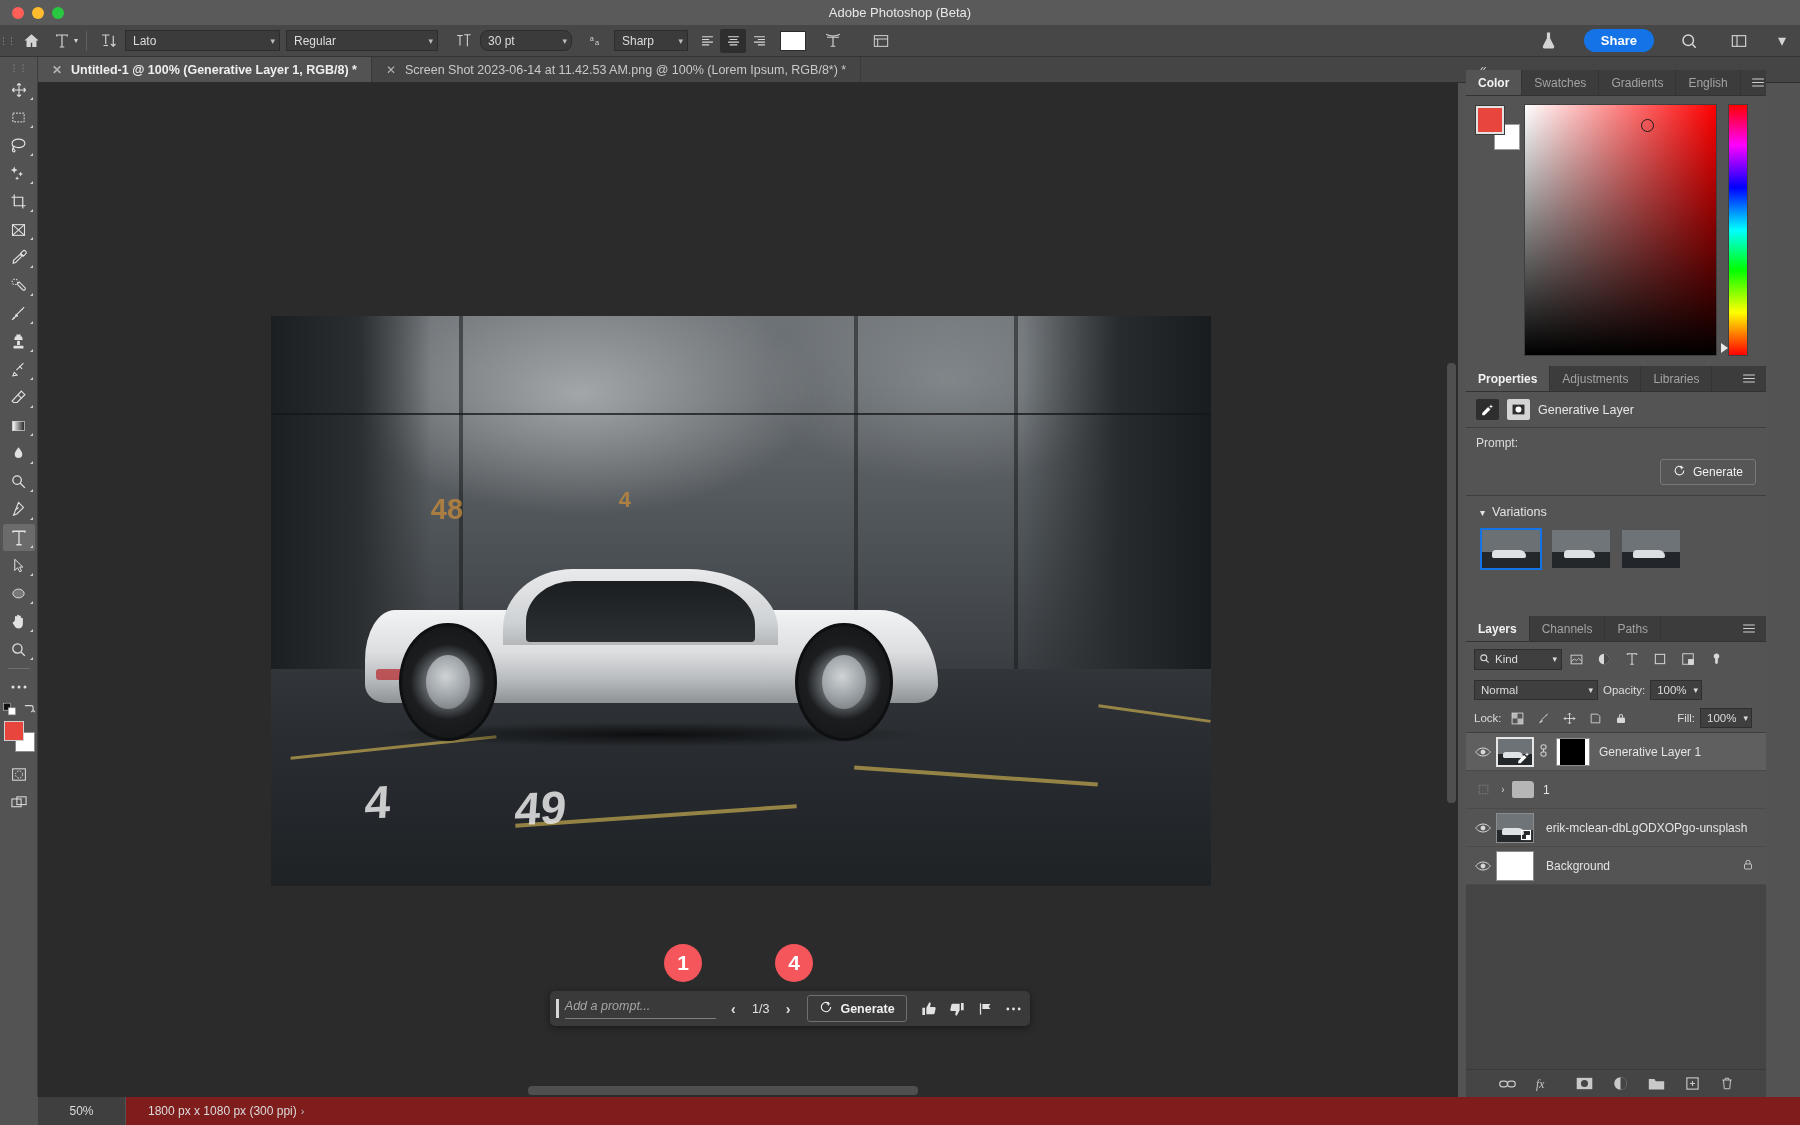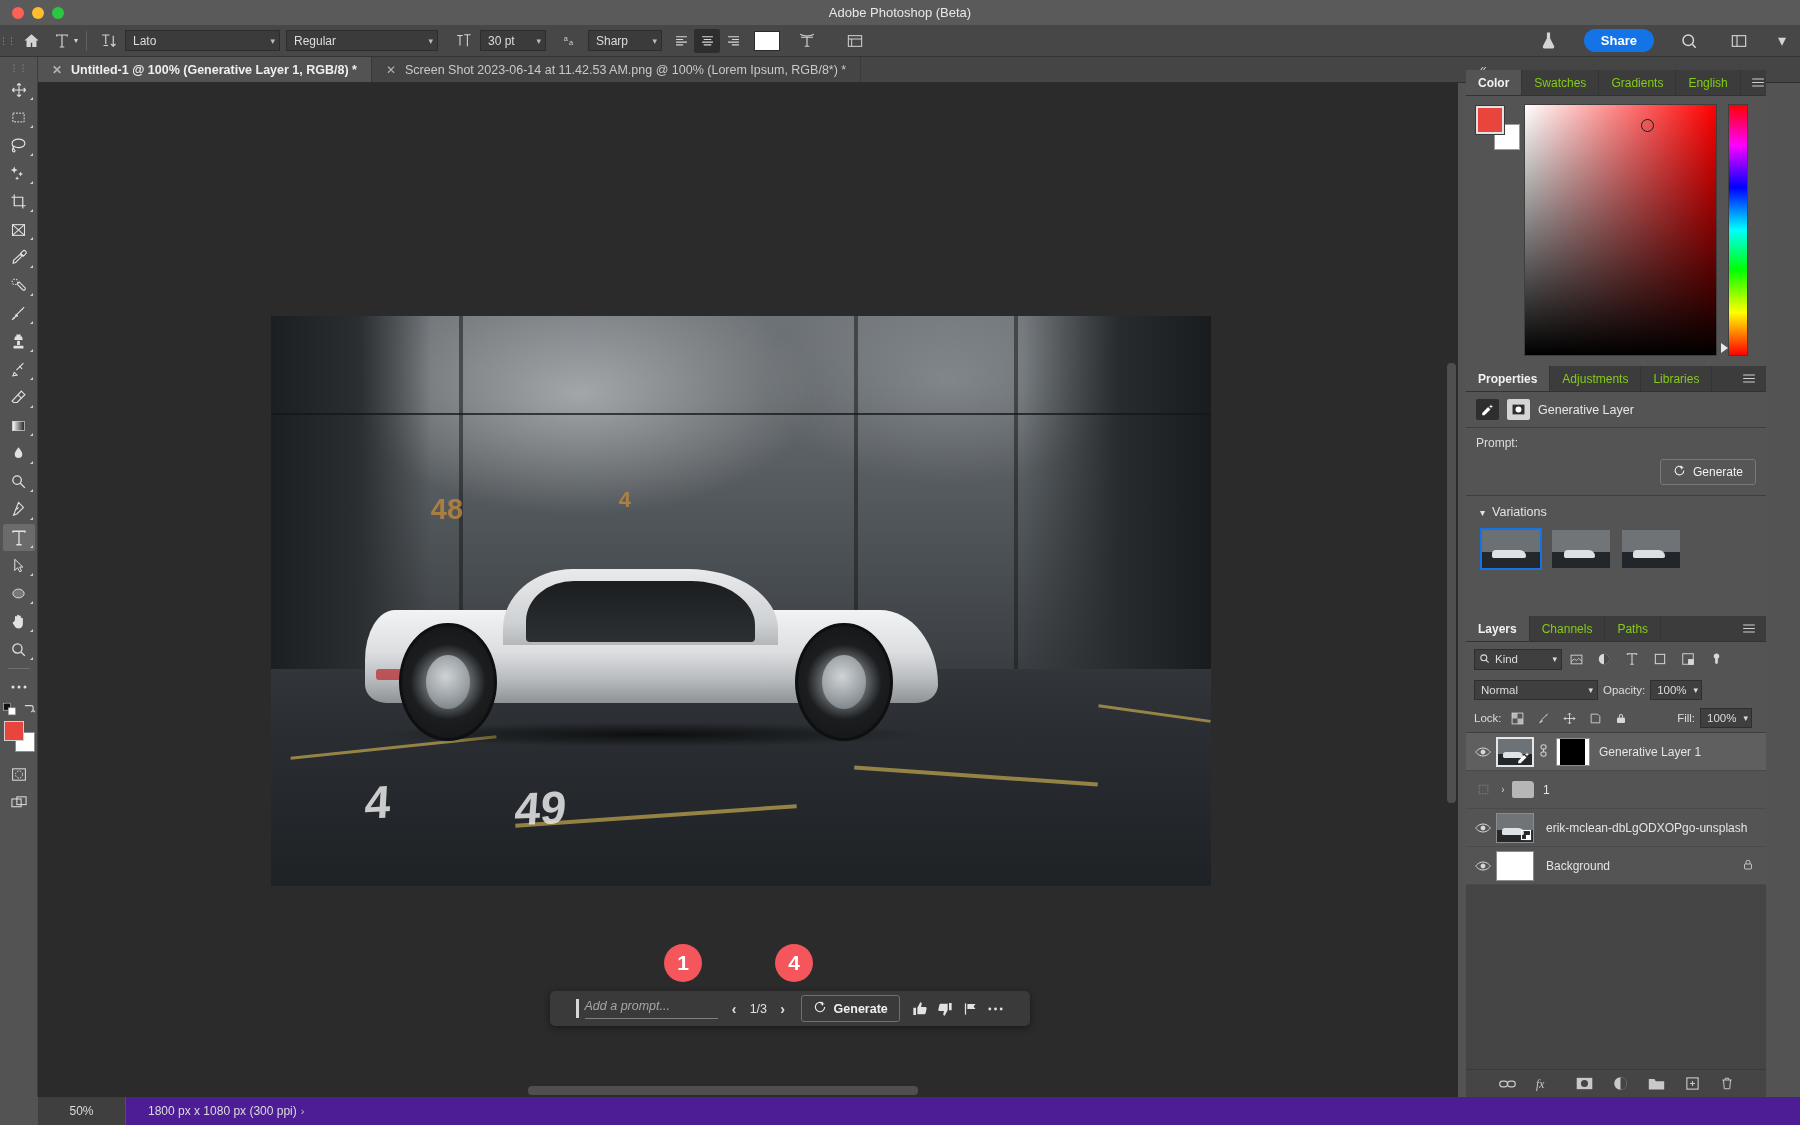--- a/index.html
+++ b/index.html
@@ -44,21 +44,21 @@
   .opt-icon svg { display:block; }
   .opt-sep { width: 1px; height: 20px; background: #5f5f5f; margin: 0 4px; }
   .opt-select {
     height: 21px; background: #3b3b3b; border: 1px solid #2d2d2d;
     color: #ddd; font-size: 12px; display: flex; align-items: center;
     padding: 0 4px 0 7px; position: relative;
   }
   .opt-select .caret { margin-left: auto; padding-left: 8px; color:#bbb; font-size: 9px; }
   .sel-font { width: 155px; }
   .sel-style { width: 152px; }
-  .sel-size { width: 66px; }
+  .sel-size { width: 92px; border-radius: 8px; }
   .sel-aa { width: 74px; }
   .align-grp { display:flex; align-items:center; margin-left: 6px; }
   .align-btn {
     width: 26px; height: 24px; display:flex; align-items:center; justify-content:center;
     color: #d8d8d8;
   }
   .align-btn.active { background: #2e2e2e; border-radius: 2px; }
   .color-swatch-opt {
     width: 26px; height: 20px; background: #fff; border: 1px solid #2b2b2b;
     margin-left: 8px;
@@ -191,21 +191,21 @@
   }
   .scroll-h {
     position:absolute; left:490px; bottom:2px; height:9px; width:390px;
     background:#4f4f4f; border-radius:4px;
   }
 
   
   .genbar {
     position: absolute; left: 512px; top: 908px; width: 480px; height: 35px;
     background: #3a3a3a; border-radius: 5px; display: flex; align-items: center;
-    box-shadow: 0 2px 7px rgba(0,0,0,.45); padding: 0 22px;
+    box-shadow: 0 2px 7px rgba(0,0,0,.45); padding: 0 2px;
   }
   .gen-caret { width: 3px; height: 19px; background: #d7d7d7; margin: 0 6px 0 4px; }
   .gen-input {
     width: 160px; font-size: 12.5px; font-style: italic; color: #a6a6a6;
     border-bottom: 1px solid #7f7f7f; padding-bottom: 5px; margin-right: 6px;
   }
   .gen-nav { width: 24px; text-align:center; color:#e0e0e0; font-size: 14px; font-weight:bold; }
   .gen-count { font-size: 12.5px; color: #e2e2e2; width: 34px; text-align: center; }
   .gen-generate {
     display:flex; align-items:center; gap:7px; border:1px solid #6f6f6f;
@@ -234,21 +234,21 @@
   }
   .dock {
     position: absolute; left: 1466px; top: 70px; width: 300px; height: 1027px;
     background: #454545;
   }
   .panel-tabs {
     display: flex; align-items: stretch; height: 26px; background: #3c3c3c;
     border-bottom: 1px solid #333;
   }
   .ptab {
-    display:flex; align-items:center; padding: 0 12px; font-size: 12px; color:#84cc16;
+    display:flex; align-items:center; padding: 0 12px; font-size: 12px; color:#a3a3a3;
     border-right: 1px solid #343434;
   }
   .ptab.active { background: #545454; color: #f2f2f2; font-weight: bold; }
   .ptab-menu { margin-left:auto; display:flex; align-items:center; padding:0 10px; color:#cfcfcf; }
 
   .panel-body { background:#545454; }
 
   
   .color-panel { height: 270px; position: relative; padding: 8px; display:flex; }
   .cp-swatches { position: relative; width: 44px; height: 44px; margin-right: 6px; }
@@ -348,21 +348,21 @@
   .statusbar {
     position: absolute; left: 0; bottom: 0; width: 1800px; height: 28px;
     background: #535353; display:flex; align-items:center;
   }
   .sb-left { width: 38px; height:100%; background:#535353; }
   .sb-zoom {
     width: 88px; height:100%; background:#3f3f3f; color:#dcdcdc; font-size:12px;
     display:flex; align-items:center; justify-content:center; border-right:1px solid #535353;
   }
   .sb-info {
-    flex: 1; height:100%; background:#4c1d95; color:#dcdcdc; font-size:12px;
+    flex: 1; height:100%; background:#7f1d1d; color:#dcdcdc; font-size:12px;
     display:flex; align-items:center; gap:4px; padding-left: 22px;
   }
   .sb-arrow { color:#bfbfbf; font-size:11px; }
 </style>
 </head>
 <body>
 
 <div class="app">
 
   <div class="titlebar">

